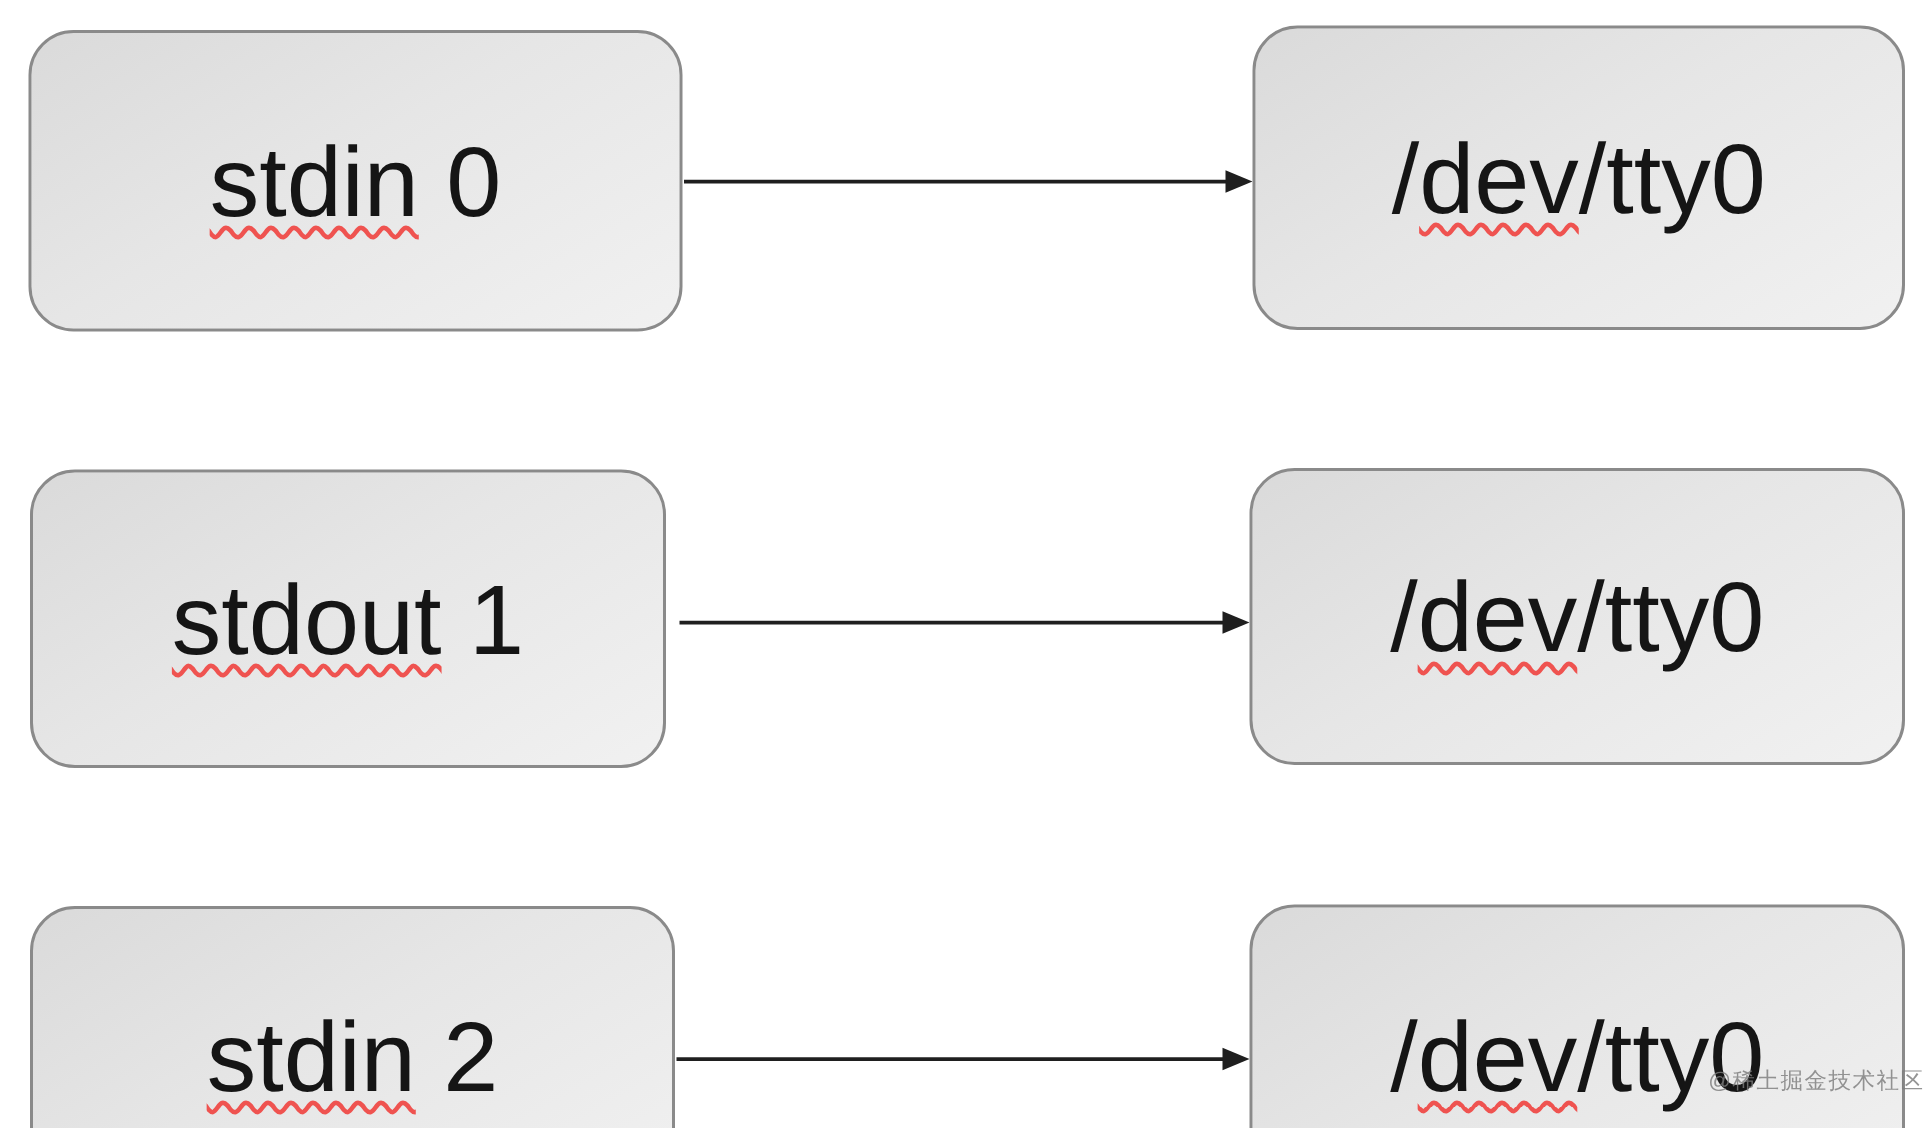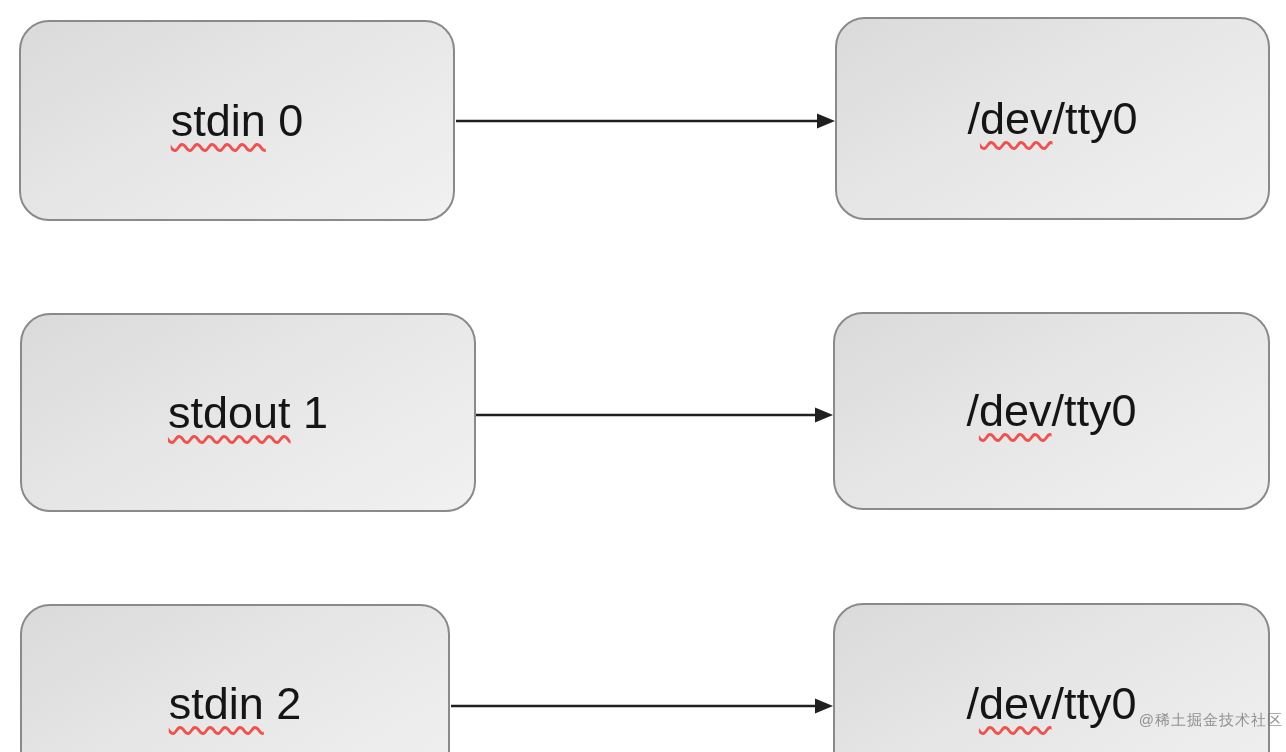--- a/index.html
+++ b/index.html
@@ -17,37 +17,37 @@
   }
   .node {
     position: absolute;
     box-sizing: border-box;
     border: 2.5px solid #8a8a8a;
     border-radius: 30px;
     background: linear-gradient(150deg, #dadada 0%, #e6e6e6 45%, #f1f1f1 100%);
     display: flex;
     align-items: center;
     justify-content: center;
-    font-size: 45px;
+    font-size: 66px;
     color: #151515;
     white-space: pre;
     letter-spacing: 0px;
   }
   .node .label { white-space: pre; }
   .wavy {
     text-decoration-line: underline;
     text-decoration-style: wavy;
     text-decoration-color: #ef5350;
     text-decoration-thickness: 2.5px;
     text-underline-offset: 7px;
   }
   
   .n0 { left: 19px;  top: 20px;  width: 436px; height: 201px; }
   .n1 { left: 835px; top: 17px;  width: 435px; height: 203px; }
-  .n2 { left: 20px;  top: 313px; width: 456px; height: 199px; }
+  .n2 { left: 20px;  top: 313px; width: 424px; height: 199px; }
   .n3 { left: 833px; top: 312px; width: 437px; height: 198px; }
   .n4 { left: 20px;  top: 604px; width: 430px; height: 200px; }
   .n5 { left: 833px; top: 603px; width: 437px; height: 201px; }
 
   .arrows {
     position: absolute;
     left: 0; top: 0;
     width: 1286px;
     height: 752px;
     pointer-events: none;

